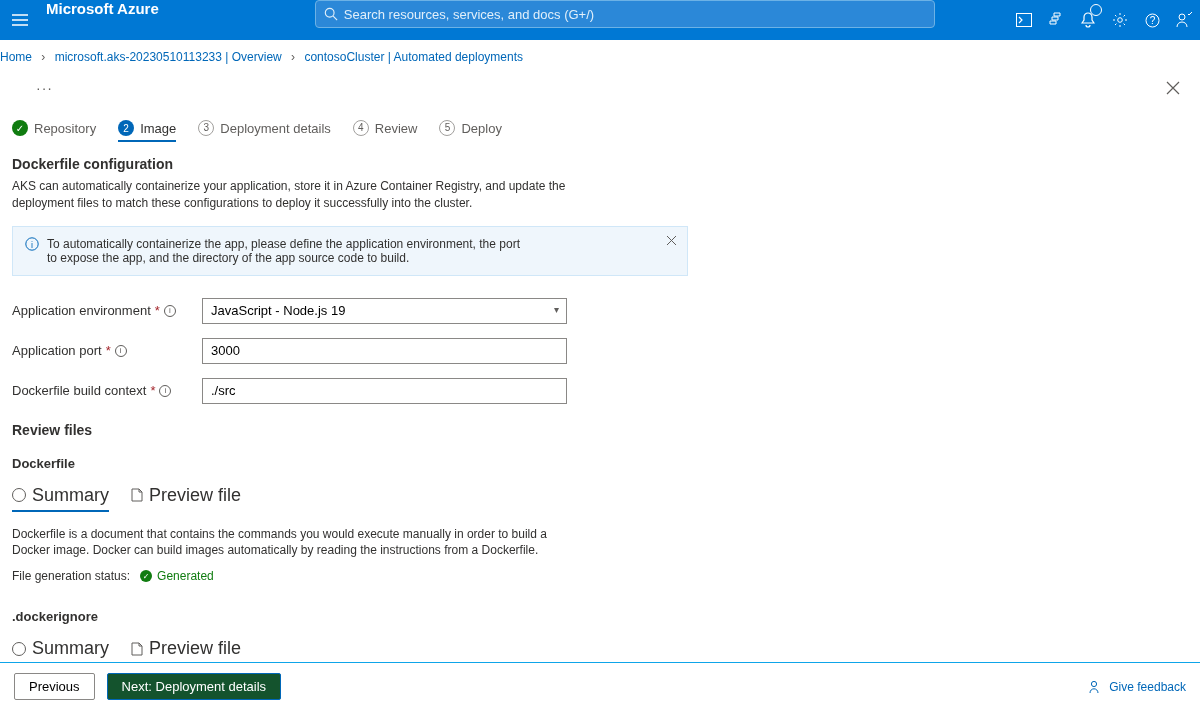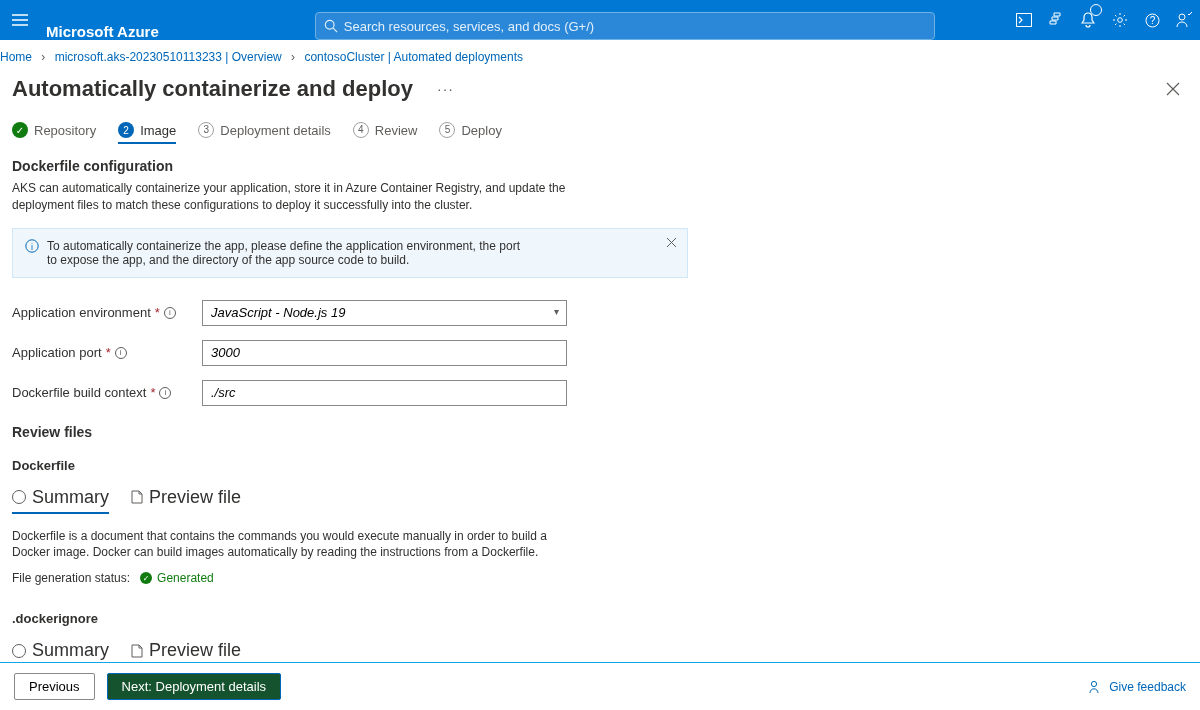--- a/index.html
+++ b/index.html
@@ -1,19 +1,19 @@
 <!DOCTYPE html>
 <html><head>
 <meta charset="utf-8">
 <style>
 * { box-sizing: border-box; margin: 0; padding: 0; }
 body { font-family: "Segoe UI", Arial, sans-serif; font-size: 13px; color: #323130; background: #fff; }
 
 
-.topbar { background: #0078d4; height: 40px; display: flex; align-items: flex-end; color: #fff; }
+.topbar { background: #0078d4; height: 40px; display: flex; align-items: flex-start; color: #fff; }
 .hamburger { width: 40px; height: 40px; display: flex; align-items: center; justify-content: center; cursor: pointer; }
 .brand { font-size: 15px; font-weight: 600; padding: 0 16px 0 6px; }
 .search-wrap { flex: 0 0 620px; margin-left: 140px; }
 .search { display: flex; align-items: center; background: #2b88d8; border: 1px solid #6cb2e6; border-radius: 4px; height: 28px; padding: 0 8px; }
 .search input { flex: 1; background: transparent; border: none; outline: none; color: #fff; font-size: 13px; }
 .search input::placeholder { color: #e1effa; }
 .top-icons { margin-left: auto; display: flex; align-items: center; }
 .top-icon { width: 32px; height: 40px; display: flex; align-items: center; justify-content: center; cursor: pointer; position: relative; }
 .badge { position: absolute; top: 4px; right: 2px; width: 12px; height: 12px; border-radius: 50%; background: #0078d4; border: 1px solid #fff; font-size: 8px; line-height: 10px; text-align: center; color: #fff; }
 .user-block { padding: 2px 14px 2px 10px; text-align: right; line-height: 1.2; }
@@ -49,21 +49,21 @@
 .info-box { display: flex; gap: 8px; background: #eff6fc; border: 1px solid #d0e7f8; padding: 10px 12px; font-size: 12px; color: #323130; margin-bottom: 22px; position: relative; }
 .info-icon { color: #0067b8; }
 .info-close { position: absolute; right: 10px; top: 8px; cursor: pointer; color: #605e5c; }
 
 
 .form-row { display: flex; align-items: center; margin-bottom: 14px; }
 .form-label { width: 190px; font-size: 13px; display: flex; align-items: center; gap: 4px; }
 .req { color: #a4262c; }
 .help-icon { width: 12px; height: 12px; border: 1px solid #605e5c; border-radius: 50%; font-size: 8px; display: inline-flex; align-items: center; justify-content: center; color: #605e5c; }
 .form-input { width: 365px; }
-.form-input select, .form-input input { width: 100%; height: 26px; border: 1px solid #8a8886; padding: 0 8px; font-size: 13px; background: #fff; font-style: italic; }
+.form-input select, .form-input input { width: 100%; height: 26px; border: 1px solid #8a8886; padding: 0 8px; font-size: 13px; background: #fff; }
 .dropdown { position: relative; }
 .dropdown .chev { position: absolute; right: 8px; top: 6px; color: #605e5c; pointer-events: none; font-size: 10px; }
 
 
 .file-section-title { font-size: 13px; font-weight: 600; margin: 18px 0 10px; }
 .tabs { display: flex; gap: 22px; margin-bottom: 14px; }
 .tab { display: flex; align-items: center; gap: 6px; font-size: 18px; padding: 4px 0; cursor: pointer; border-bottom: 2px solid transparent; color: #323130; }
 .tab.active { border-bottom: 2px solid #0067b8; }
 .tab .ticon { width: 14px; height: 14px; border: 1px solid #605e5c; border-radius: 50%; display: inline-block; }
 .tab .picon { color: #323130; }
@@ -140,21 +140,20 @@
 
 <div class="crumbs">
   <a href="#">Home</a>
   <span class="sep">›</span>
   <a href="#">microsoft.aks-20230510113233 | Overview</a>
   <span class="sep">›</span>
   <a href="#">contosoCluster | Automated deployments</a>
 </div>
 
 <div class="page-header">
-  <div class="page-title">Automatically containerize and deploy</div>
   <div class="more-btn">···</div>
   <div class="close-btn">
     <svg width="14" height="14" viewBox="0 0 14 14">
         <path d="M1 1l12 12M13 1L1 13" stroke="#605e5c" stroke-width="1.2"></path>
       </svg>
   </div>
 </div>
 
 <div class="content">
 

